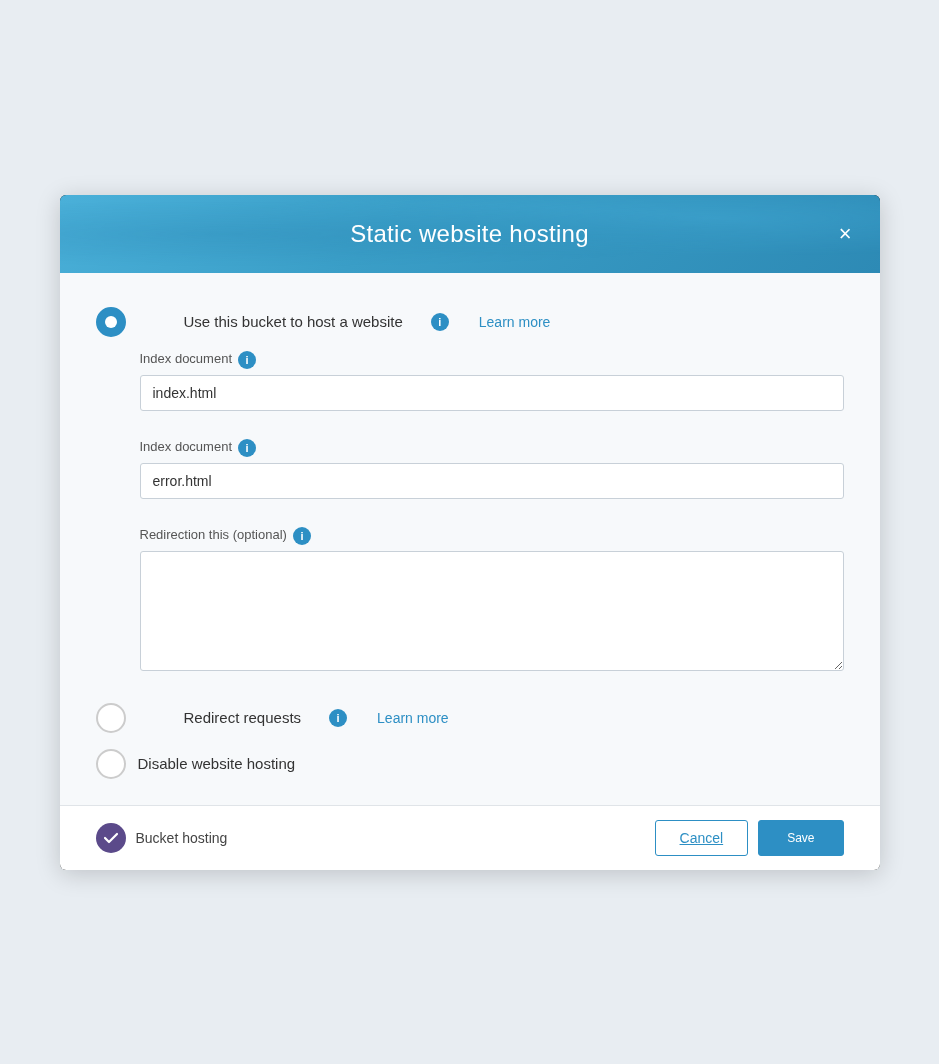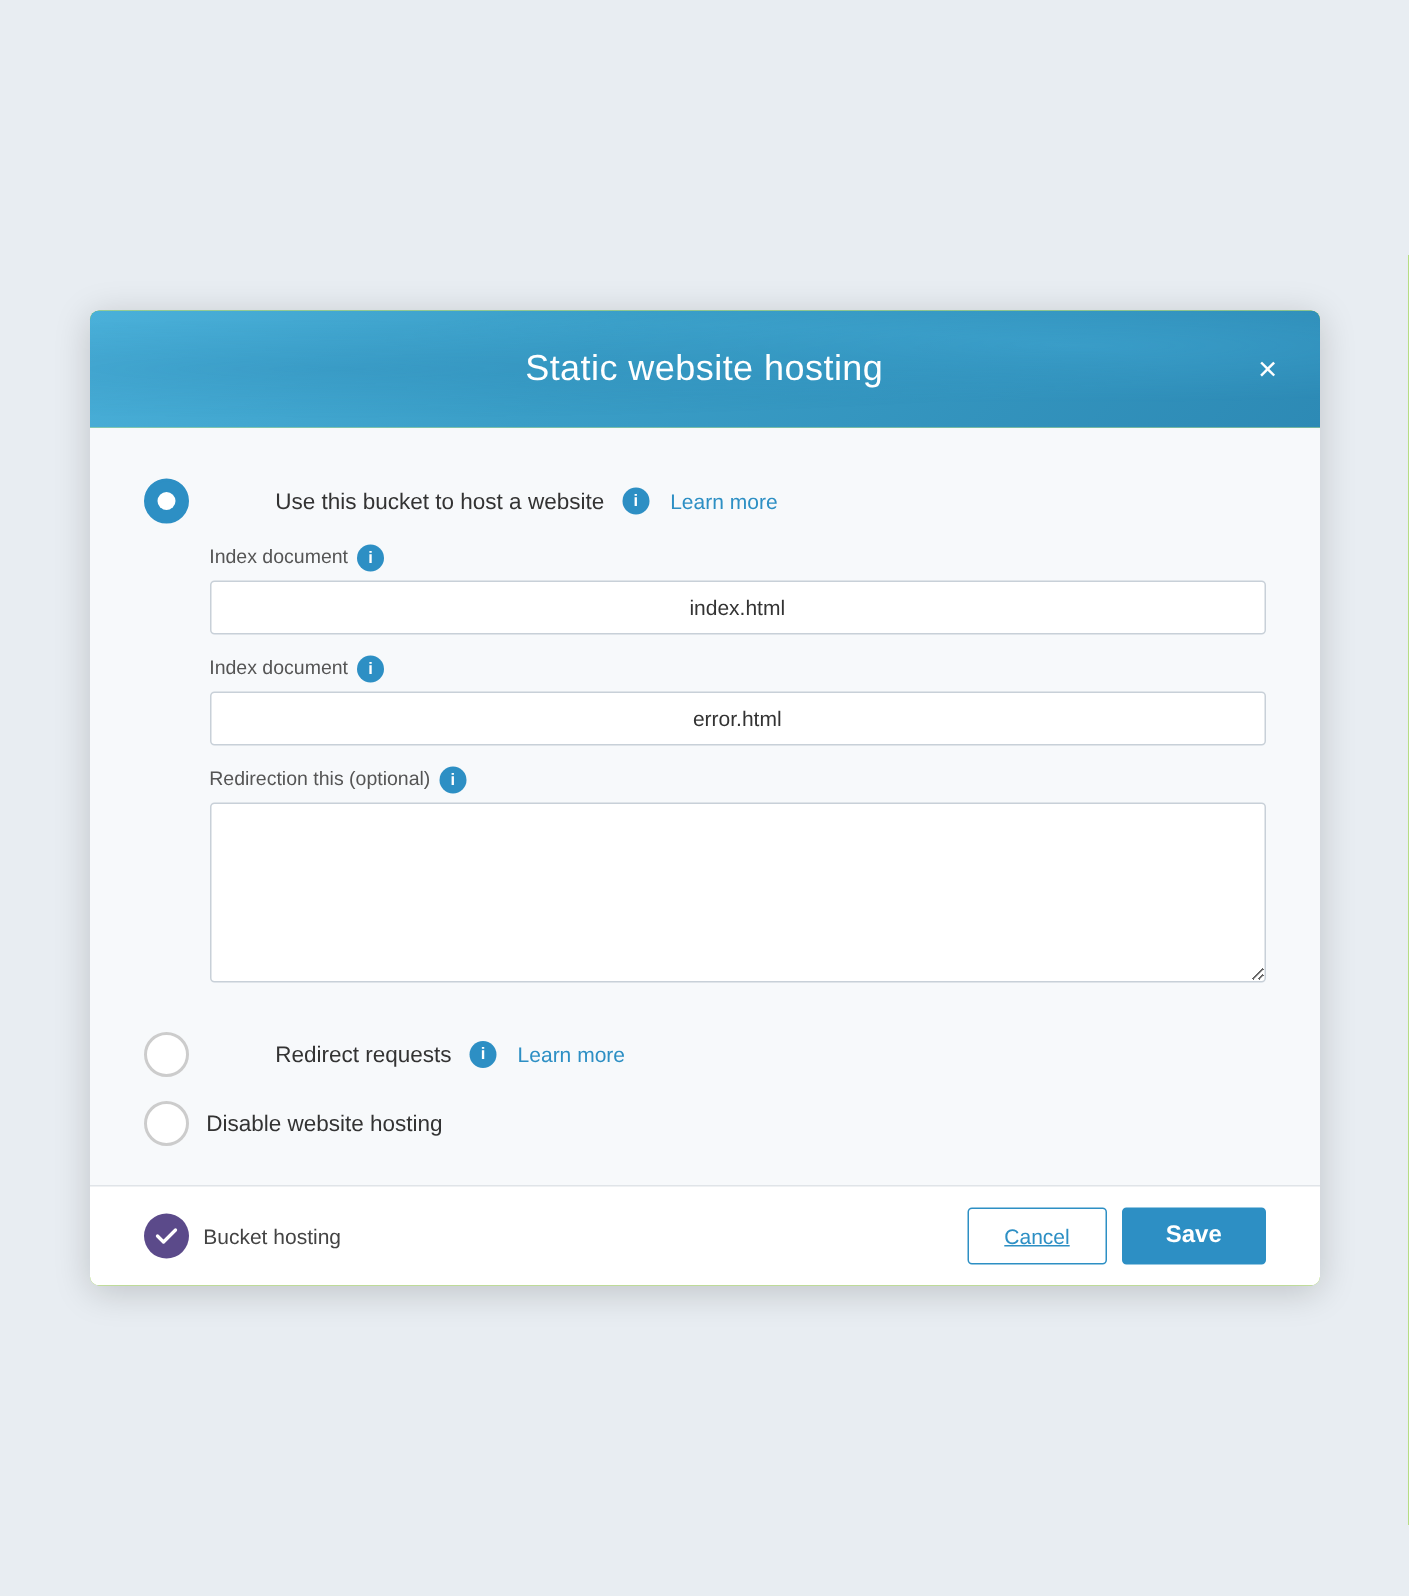--- a/index.html
+++ b/index.html
@@ -6,21 +6,21 @@
     body {
       background: #e8edf2;
       display: flex;
       align-items: center;
       justify-content: center;
       min-height: 100vh;
       font-family: -apple-system, BlinkMacSystemFont, 'Segoe UI', Arial, sans-serif;
     }
     .modal {
       width: 820px;
-      background: #84cc16;
+      background: #000000;
       border-radius: 6px;
       box-shadow: 0 4px 24px rgba(0,0,0,0.18);
       overflow: hidden;
     }
     .modal-header {
       background: linear-gradient(135deg, #4ab0d9 0%, #3a9ec7 40%, #2d8ab5 100%);
       position: relative;
       padding: 22px 60px;
       text-align: center;
       min-height: 78px;
@@ -146,22 +146,21 @@
     }
     .form-input {
       width: 100%;
       padding: 9px 12px;
       border: 1px solid #c8d0d8;
       border-radius: 3px;
       font-size: 14px;
       color: #333;
       background: #fff;
       outline: none;
-      margin-bottom: 14px;
-      text-align: center;
+      margin-bottom: 28px;
     }
     .form-textarea {
       width: 100%;
       padding: 9px 12px;
       border: 1px solid #c8d0d8;
       border-radius: 3px;
       font-size: 14px;
       color: #333;
       background: #fff;
       outline: none;
@@ -216,28 +215,28 @@
       cursor: pointer;
       font-weight: 500;
       text-decoration: underline;
     }
     .btn-save {
       padding: 9px 28px;
       border: 1px solid #2d8fc4;
       border-radius: 3px;
       color: #fff;
       background: #2d8fc4;
-      font-size: 16px;
-      cursor: pointer;
-      font-weight: 700;
+      font-size: 12px;
+      cursor: pointer;
+      font-weight: 400;
     }
     .radio-row-inline {
       display: flex;
       align-items: center;
-      gap: 8px;
+      gap: 24px;
       flex-wrap: nowrap;
       padding-left: 46px;
     }
   </style>
 </head>
 <body>
 
 <div class="modal">
 
   <div class="modal-header">

